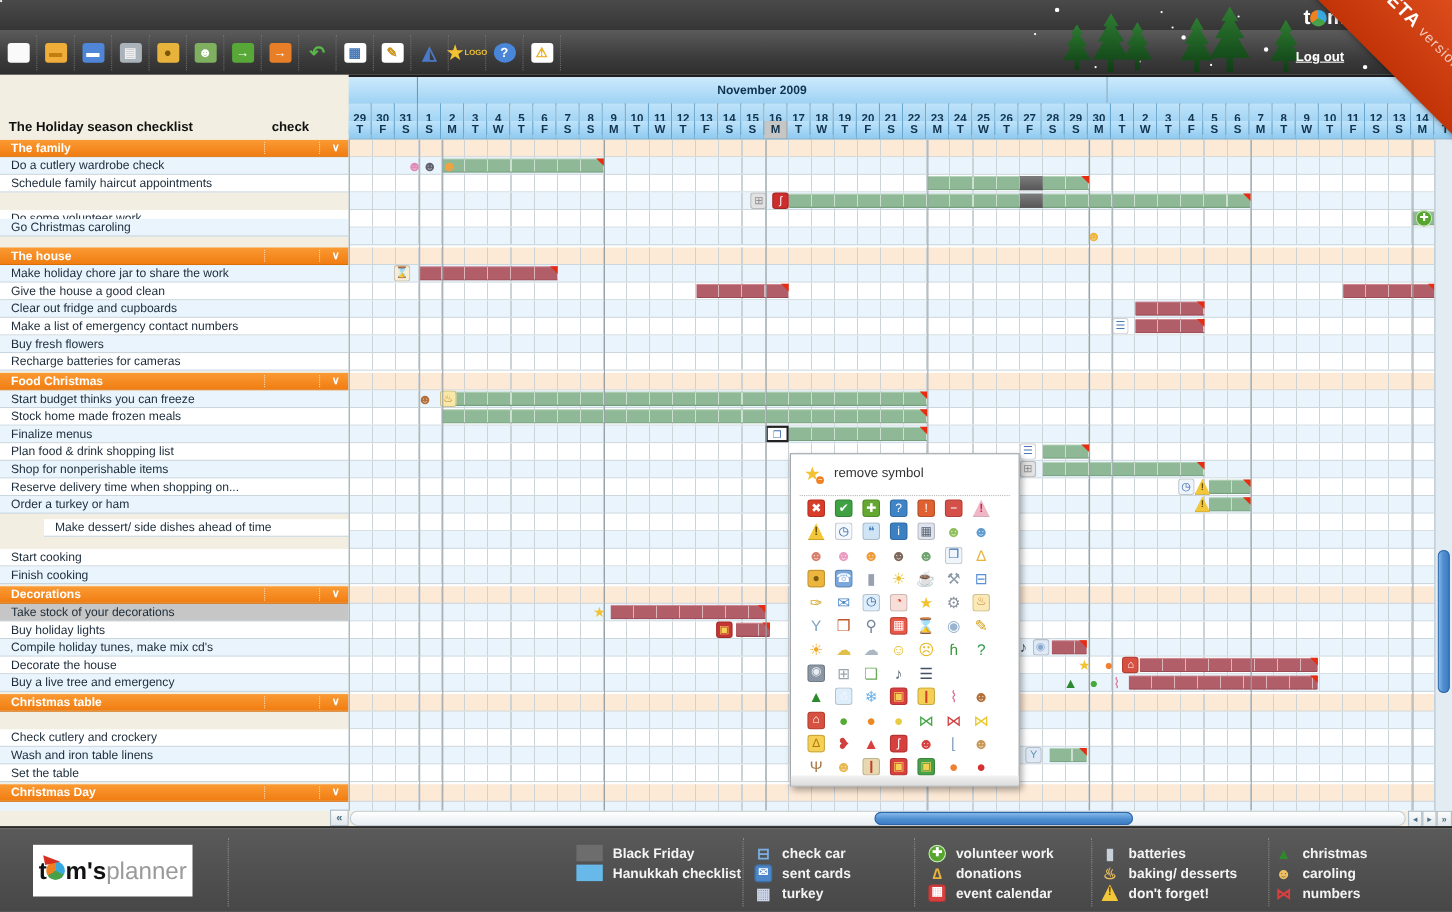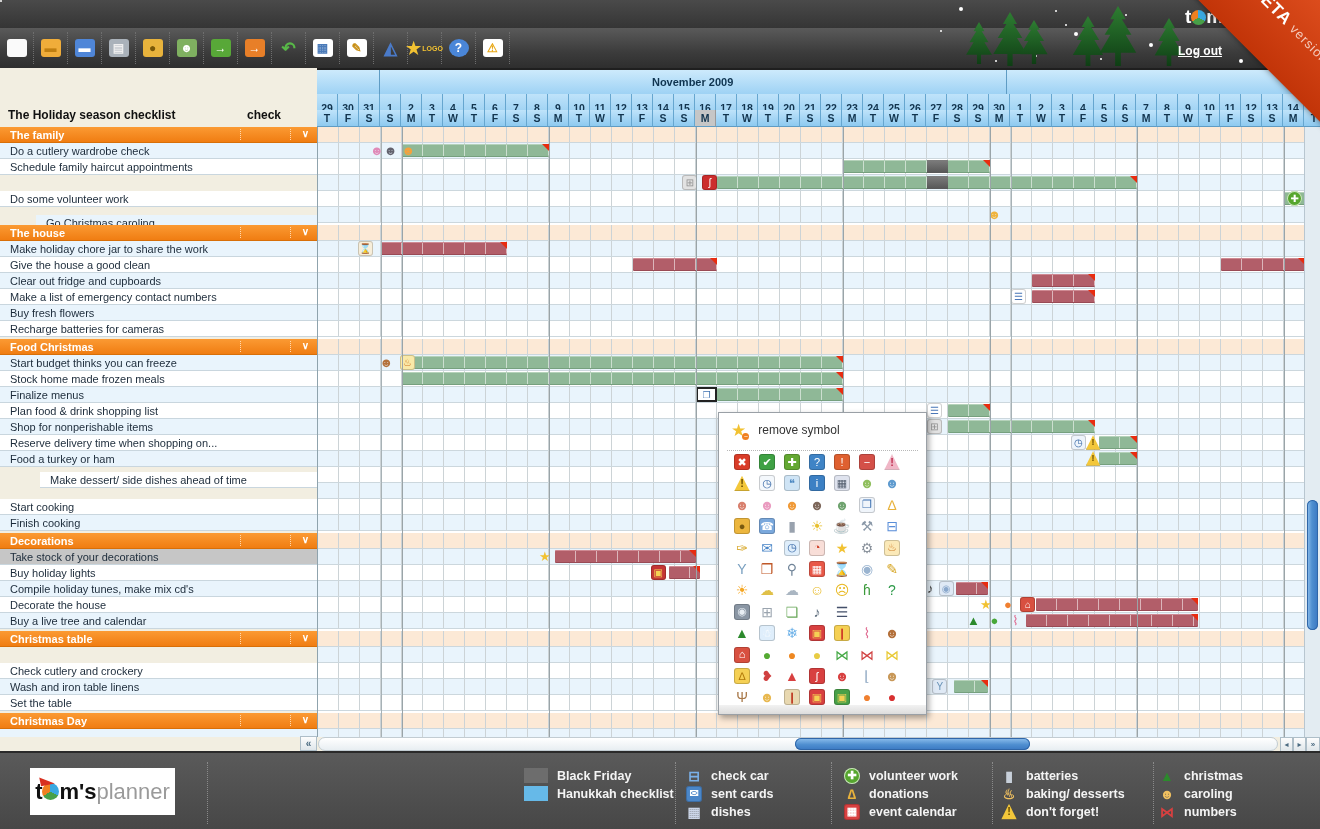--- a/index.html
+++ b/index.html
@@ -199,45 +199,45 @@
 
   <div id="sidehead">
     <span id="sidetitle">The Holiday season checklist</span>
     <span id="checklab">check</span>
   </div>
   <div id="sidebar">
       <div class="shead" style="top: 0px;">The family<span class="sep1"></span><span class="sep2"></span><span class="chev">∨</span></div>
       <div class="srow alt" style="top: 16px;">Do a cutlery wardrobe check</div>
       <div class="srow" style="top: 32px;">Schedule family haircut appointments</div>
       <div class="srow" style="top: 64px;">Do some volunteer work</div>
-      <div class="srow alt" style="top: 88px; margin-left: 36px;">Go Christmas caroling</div>
+      <div class="srow alt" style="top: 72px;">Go Christmas caroling</div>
       <div class="shead" style="top: 98px;">The house<span class="sep1"></span><span class="sep2"></span><span class="chev">∨</span></div>
       <div class="srow alt" style="top: 114px;">Make holiday chore jar to share the work</div>
       <div class="srow" style="top: 130px;">Give the house a good clean</div>
       <div class="srow alt" style="top: 146px;">Clear out fridge and cupboards</div>
       <div class="srow" style="top: 162px;">Make a list of emergency contact numbers</div>
       <div class="srow alt" style="top: 178px;">Buy fresh flowers</div>
       <div class="srow" style="top: 194px;">Recharge batteries for cameras</div>
       <div class="shead" style="top: 212px;">Food Christmas<span class="sep1"></span><span class="sep2"></span><span class="chev">∨</span></div>
       <div class="srow alt" style="top: 228px;">Start budget thinks you can freeze</div>
       <div class="srow" style="top: 244px;">Stock home made frozen meals</div>
       <div class="srow alt" style="top: 260px;">Finalize menus</div>
       <div class="srow" style="top: 276px;">Plan food &amp; drink shopping list</div>
       <div class="srow alt" style="top: 292px;">Shop for nonperishable items</div>
       <div class="srow" style="top: 308px;">Reserve delivery time when shopping on...</div>
-      <div class="srow alt" style="top: 324px;">Food a turkey or ham</div>
+      <div class="srow alt" style="top: 324px;">Order a turkey or ham</div>
       <div class="srow" style="top: 345px; margin-left: 40px;">Make dessert/ side dishes ahead of time</div>
       <div class="srow" style="top: 372px;">Start cooking</div>
       <div class="srow alt" style="top: 388px;">Finish cooking</div>
       <div class="shead" style="top: 406px;">Decorations<span class="sep1"></span><span class="sep2"></span><span class="chev">∨</span></div>
       <div class="srow alt sel" style="top: 422px; text-align: center;">Take stock of your decorations</div>
       <div class="srow" style="top: 438px;">Buy holiday lights</div>
       <div class="srow alt" style="top: 454px;">Compile holiday tunes, make mix cd's</div>
       <div class="srow" style="top: 470px;">Decorate the house</div>
-      <div class="srow alt" style="top: 486px;">Buy a live tree and calendar</div>
+      <div class="srow alt" style="top: 486px;">Buy a live tree and emergency</div>
       <div class="shead" style="top: 504px;">Christmas table<span class="sep1"></span><span class="sep2"></span><span class="chev">∨</span></div>
       <div class="srow alt" style="top: 537px; text-decoration: underline;">Buy favors and decorations table</div>
       <div class="srow" style="top: 536px;">Check cutlery and crockery</div>
       <div class="srow alt" style="top: 552px;">Wash and iron table linens</div>
       <div class="srow" style="top: 568px;">Set the table</div>
       <div class="shead" style="top: 586px;">Christmas Day<span class="sep1"></span><span class="sep2"></span><span class="chev">∨</span></div>
       <div class="srow alt" style="top: 602px;"></div>
     </div>
 
   <div id="monthband">
@@ -759,21 +759,21 @@
         <div class="litem" style="left: 686px; top: 14px;">
           <div class="chip flat" style="color: rgb(122, 176, 232);">⊟</div>
           <span>check car</span>
         </div>
         <div class="litem" style="left: 686px; top: 32px;">
           <div class="chip" style="background: rgb(74, 134, 200); color: rgb(255, 255, 255);">✉</div>
           <span>sent cards</span>
         </div>
         <div class="litem" style="left: 686px; top: 50px;">
           <div class="chip flat" style="color: rgb(204, 214, 232);">▦</div>
-          <span>dishes</span>
+          <span>turkey</span>
         </div>
         <div class="litem" style="left: 844px; top: 14px;">
           <div class="chip round" style="background: rgb(86, 166, 46); color: rgb(255, 255, 255);">✚</div>
           <span>volunteer work</span>
         </div>
         <div class="litem" style="left: 844px; top: 32px;">
           <div class="chip flat" style="color: rgb(232, 178, 60);">∆</div>
           <span>donations</span>
         </div>
         <div class="litem" style="left: 844px; top: 50px;">

